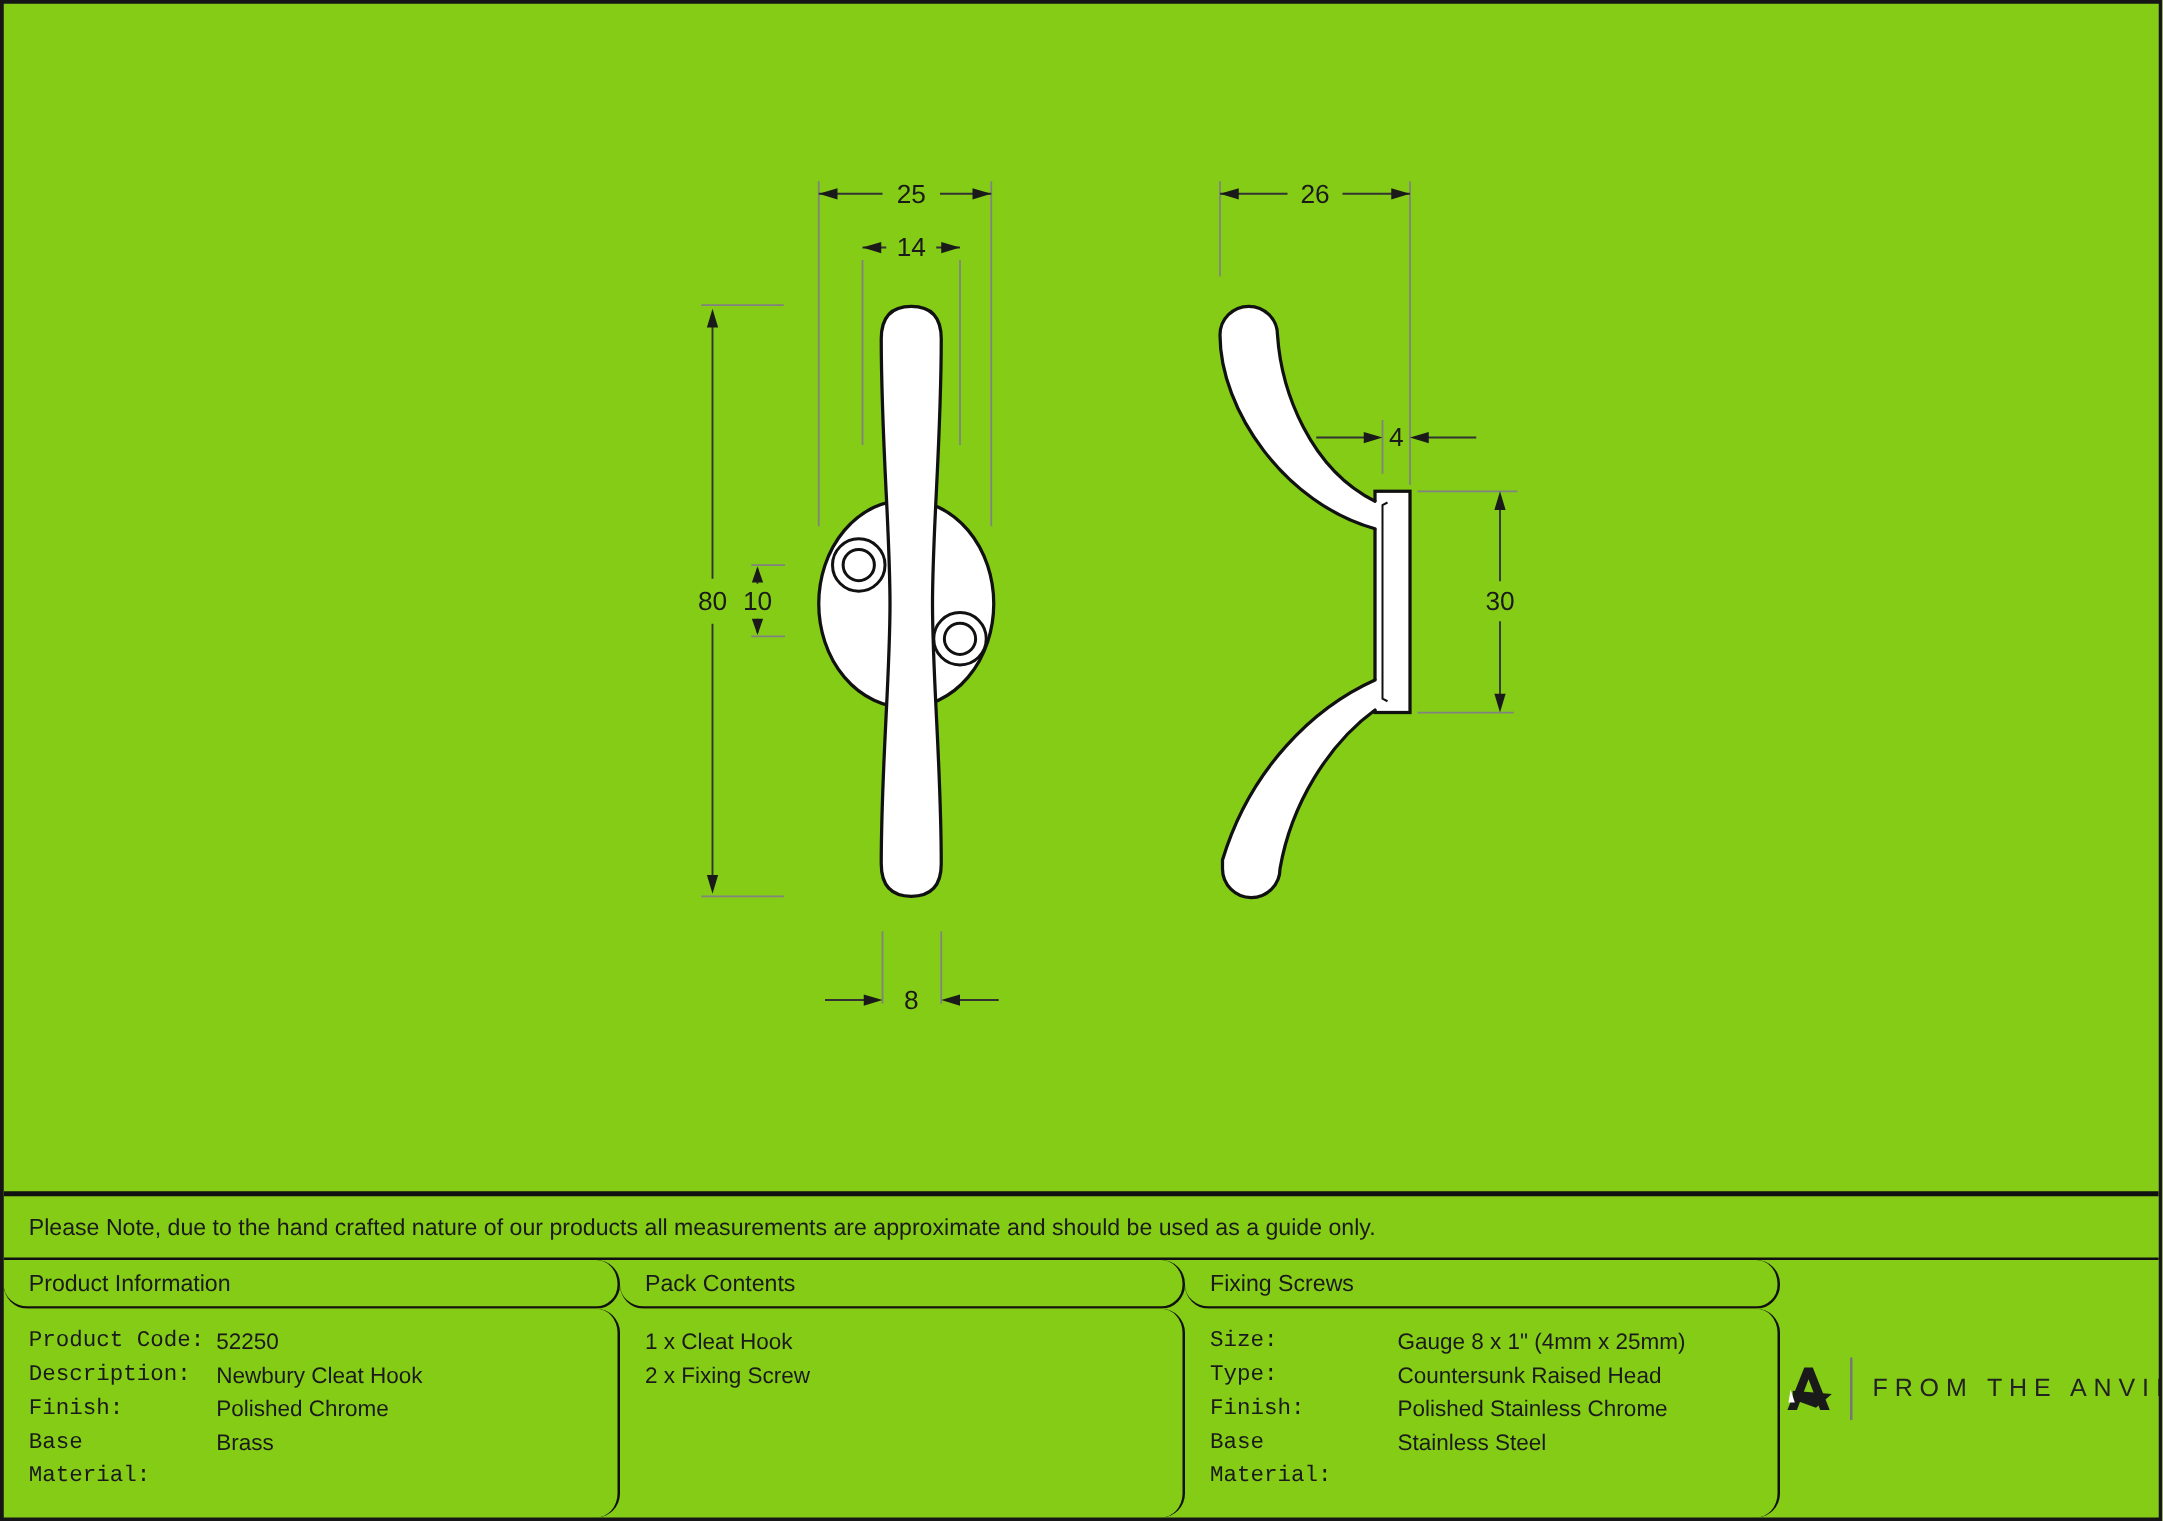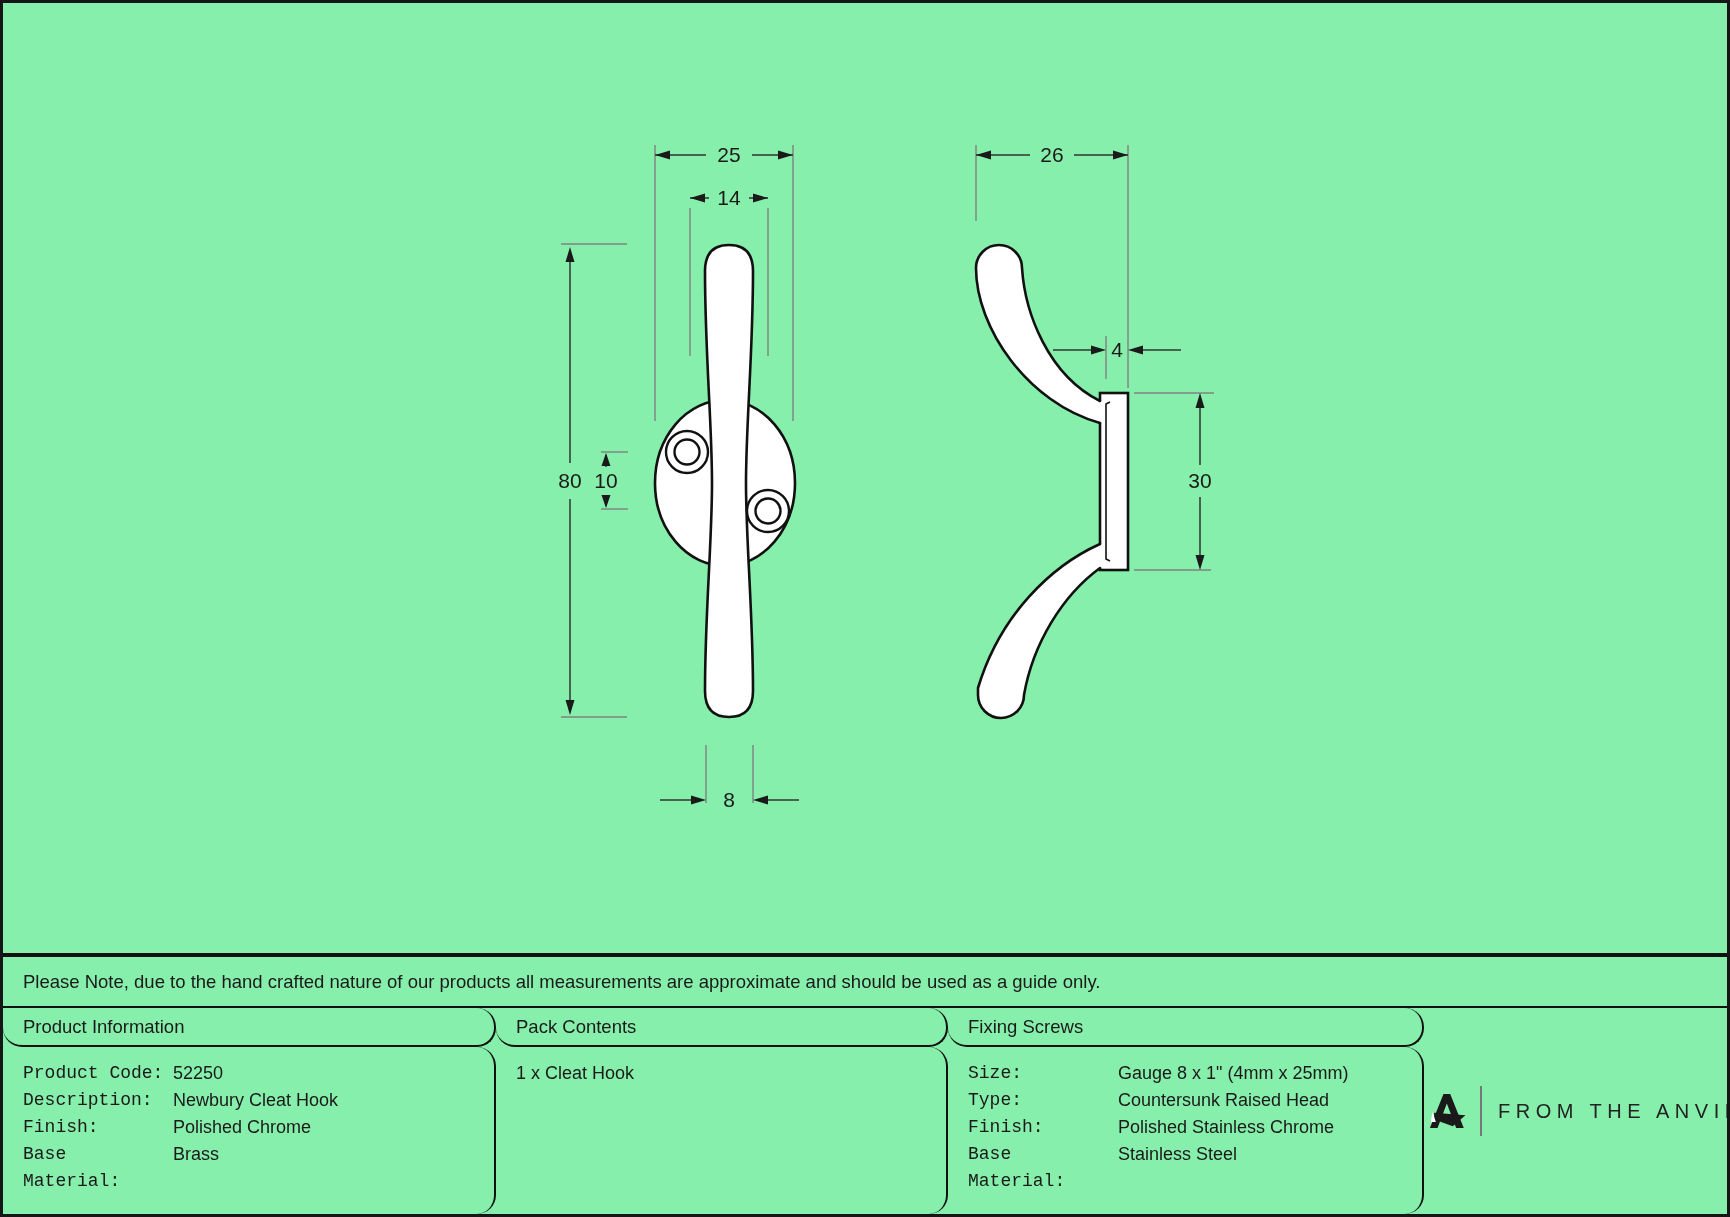--- a/index.html
+++ b/index.html
@@ -1,17 +1,17 @@
 <!DOCTYPE html>
 <html><head>
 <meta charset="utf-8">
 <style>
   html,body{margin:0;padding:0;background:#fff;}
   .sheet{
-    position:relative;width:1730px;height:1217px;background:#86efac;
+    position:relative;width:1730px;height:1217px;background:#84cc16;
     border:3px solid #161616;box-sizing:border-box;overflow:hidden;
     font-family:"Liberation Sans", sans-serif;color:#1a1a1a;
   }
   .drawing{position:absolute;top:0;left:0;}
   .dim-text{font-family:"Liberation Sans",sans-serif;font-size:21px;fill:#1a1a1a;}
   .note-row{
     position:absolute;left:0;right:0;top:950px;height:53px;
     border-top:4px solid #111;box-sizing:border-box;
     display:flex;align-items:center;padding-left:20px;font-size:18.5px;
   }
@@ -198,20 +198,21 @@
         <span class="v">Polished Chrome</span>
       </div>
       <div class="kv">
         <span class="k">Base Material:</span>
         <span class="v">Brass</span>
       </div>
     </div>
 
     <div class="cell data vline">
       <div>1 x Cleat Hook</div>
+      <div>2 x Fixing Screw</div>
     </div>
 
     <div class="cell data vline">
       <div class="kv">
         <span class="k">Size:</span>
         <span class="v">Gauge 8 x 1"  (4mm x 25mm)</span>
       </div>
       <div class="kv">
         <span class="k">Type:</span>
         <span class="v">Countersunk Raised Head</span>

